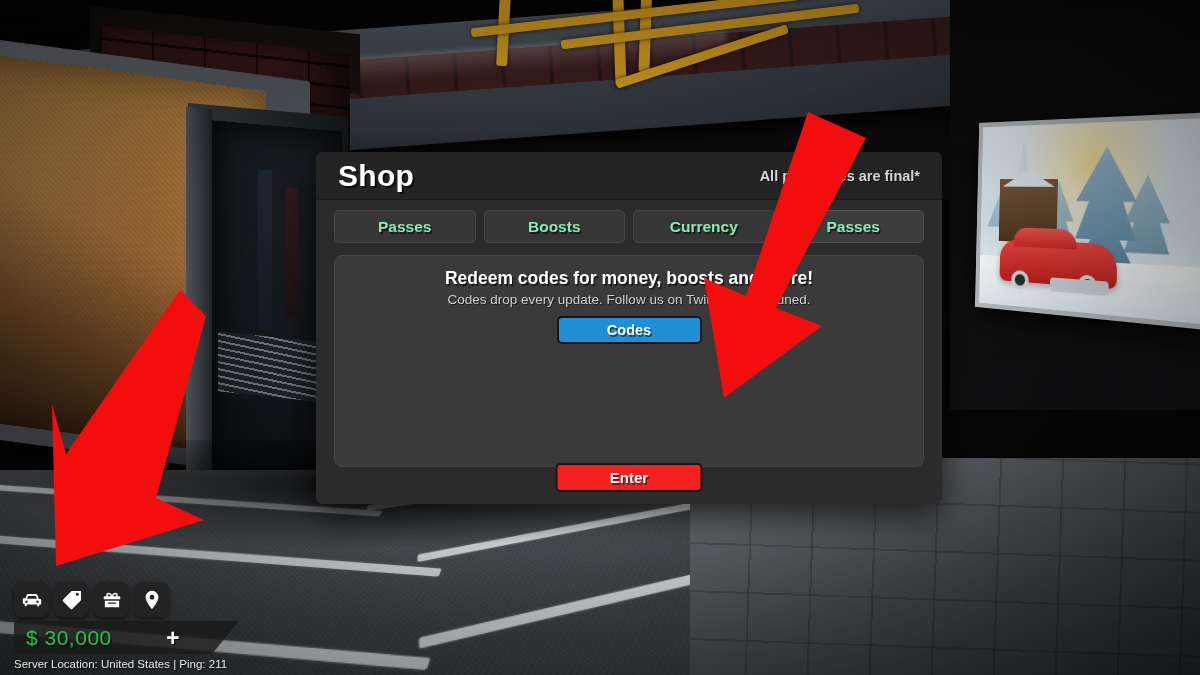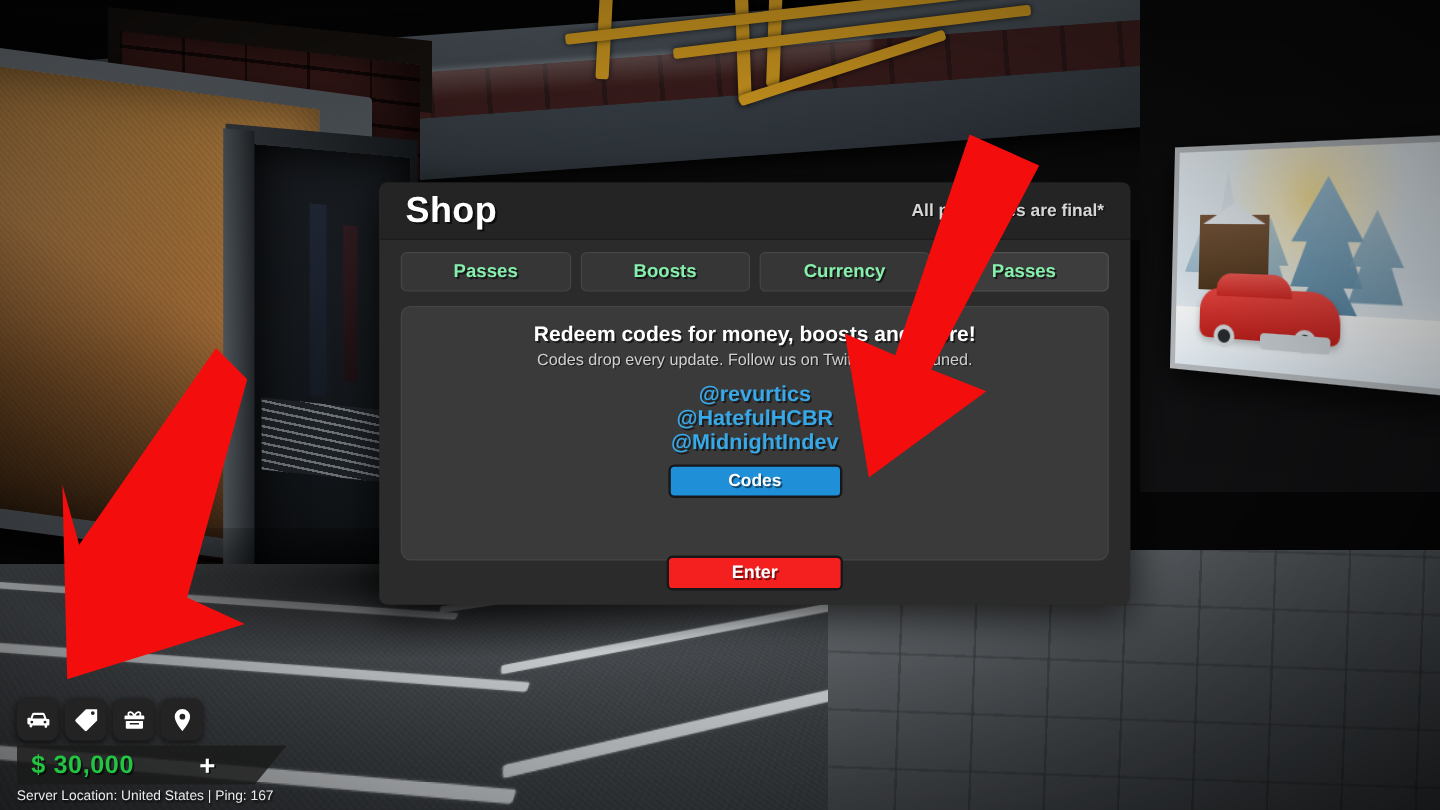--- a/index.html
+++ b/index.html
@@ -290,21 +290,21 @@
     background:#232323; display:flex; align-items:center; justify-content:center;
     box-shadow:0 2px 5px rgba(0,0,0,.6); cursor:pointer;
   }
   .hud-icon svg { width:22px; height:22px; fill:#fff; }
   .money-bar {
     position:relative; width:225px; height:33px; margin-left:14px;
     background:rgba(26,26,26,.82);
     display:flex; align-items:center; padding:0 12px;
     clip-path:polygon(0 0,100% 0,88% 100%,0 100%);
   }
-  .money { color:#22c642; font-size:21px; font-weight:bold;
+  .money { color:#22c642; font-size:21px; font-weight:normal;
            text-shadow:1.5px 1.5px 0 rgba(0,0,0,.6); letter-spacing:.5px; }
   .plus-btn {
     position:absolute; left:152px; top:50%; transform:translateY(-50%);
     color:#fff; font-size:23px; font-weight:bold; line-height:1; cursor:pointer;
     text-shadow:1.5px 1.5px 0 rgba(0,0,0,.7);
   }
   .server-line {
     padding:4px 0 5px 14px; color:#eaeaea; font-size:11.5px;
     text-shadow:1px 1px 2px rgba(0,0,0,.9);
   }
@@ -392,25 +392,20 @@
     <div class="tab">Passes</div>
     <div class="tab">Boosts</div>
     <div class="tab">Currency</div>
     <div class="tab active">Passes</div>
   </div>
 
   <div class="content">
     <div class="c-title">Redeem codes for money, boosts and more!</div>
     <div class="c-sub">Codes drop every update. Follow us on Twitter to stay tuned.</div>
 
-    <div class="handles">
-      <div class="handle">@revurtics</div>
-      <div class="handle">@HatefulHCBR</div>
-      <div class="handle">@MidnightIndev</div>
-    </div>
 
 
     <div class="redeem-btn">Codes</div>
   </div>
 
   <div class="exit-btn">Enter</div>
 </div>
 
 <div id="hud">
   <div class="hud-icons">
@@ -434,21 +429,21 @@
         <path d="M12 2a7 7 0 0 0-7 7c0 5 7 13 7 13s7-8 7-13a7 7 0 0 0-7-7zm0 9.6A2.6 2.6 0 1 1 12 6.4a2.6 2.6 0 0 1 0 5.2z"></path>
       </svg>
     </div>
   </div>
 
   <div class="money-bar">
     <div class="money">$ 30,000</div>
     <div class="plus-btn">+</div>
   </div>
 
-  <div class="server-line">Server Location:  United States | Ping: 167</div>
+  <div class="server-line">Server Location:  United States | Ping: 211</div>
 </div>
 
 <div class="arrow" style="left:690px; top:112px;">
   <svg width="200" height="300" viewBox="0 0 200 300">
     <path d="M118 0 L176 26 L86 196 L132 214 L34 286 L14 166 L56 184 Z" fill="#f40d0d"></path>
   </svg>
 </div>
 
 <div class="arrow" style="left:48px; top:288px;">
   <svg width="170" height="300" viewBox="0 0 170 300">

